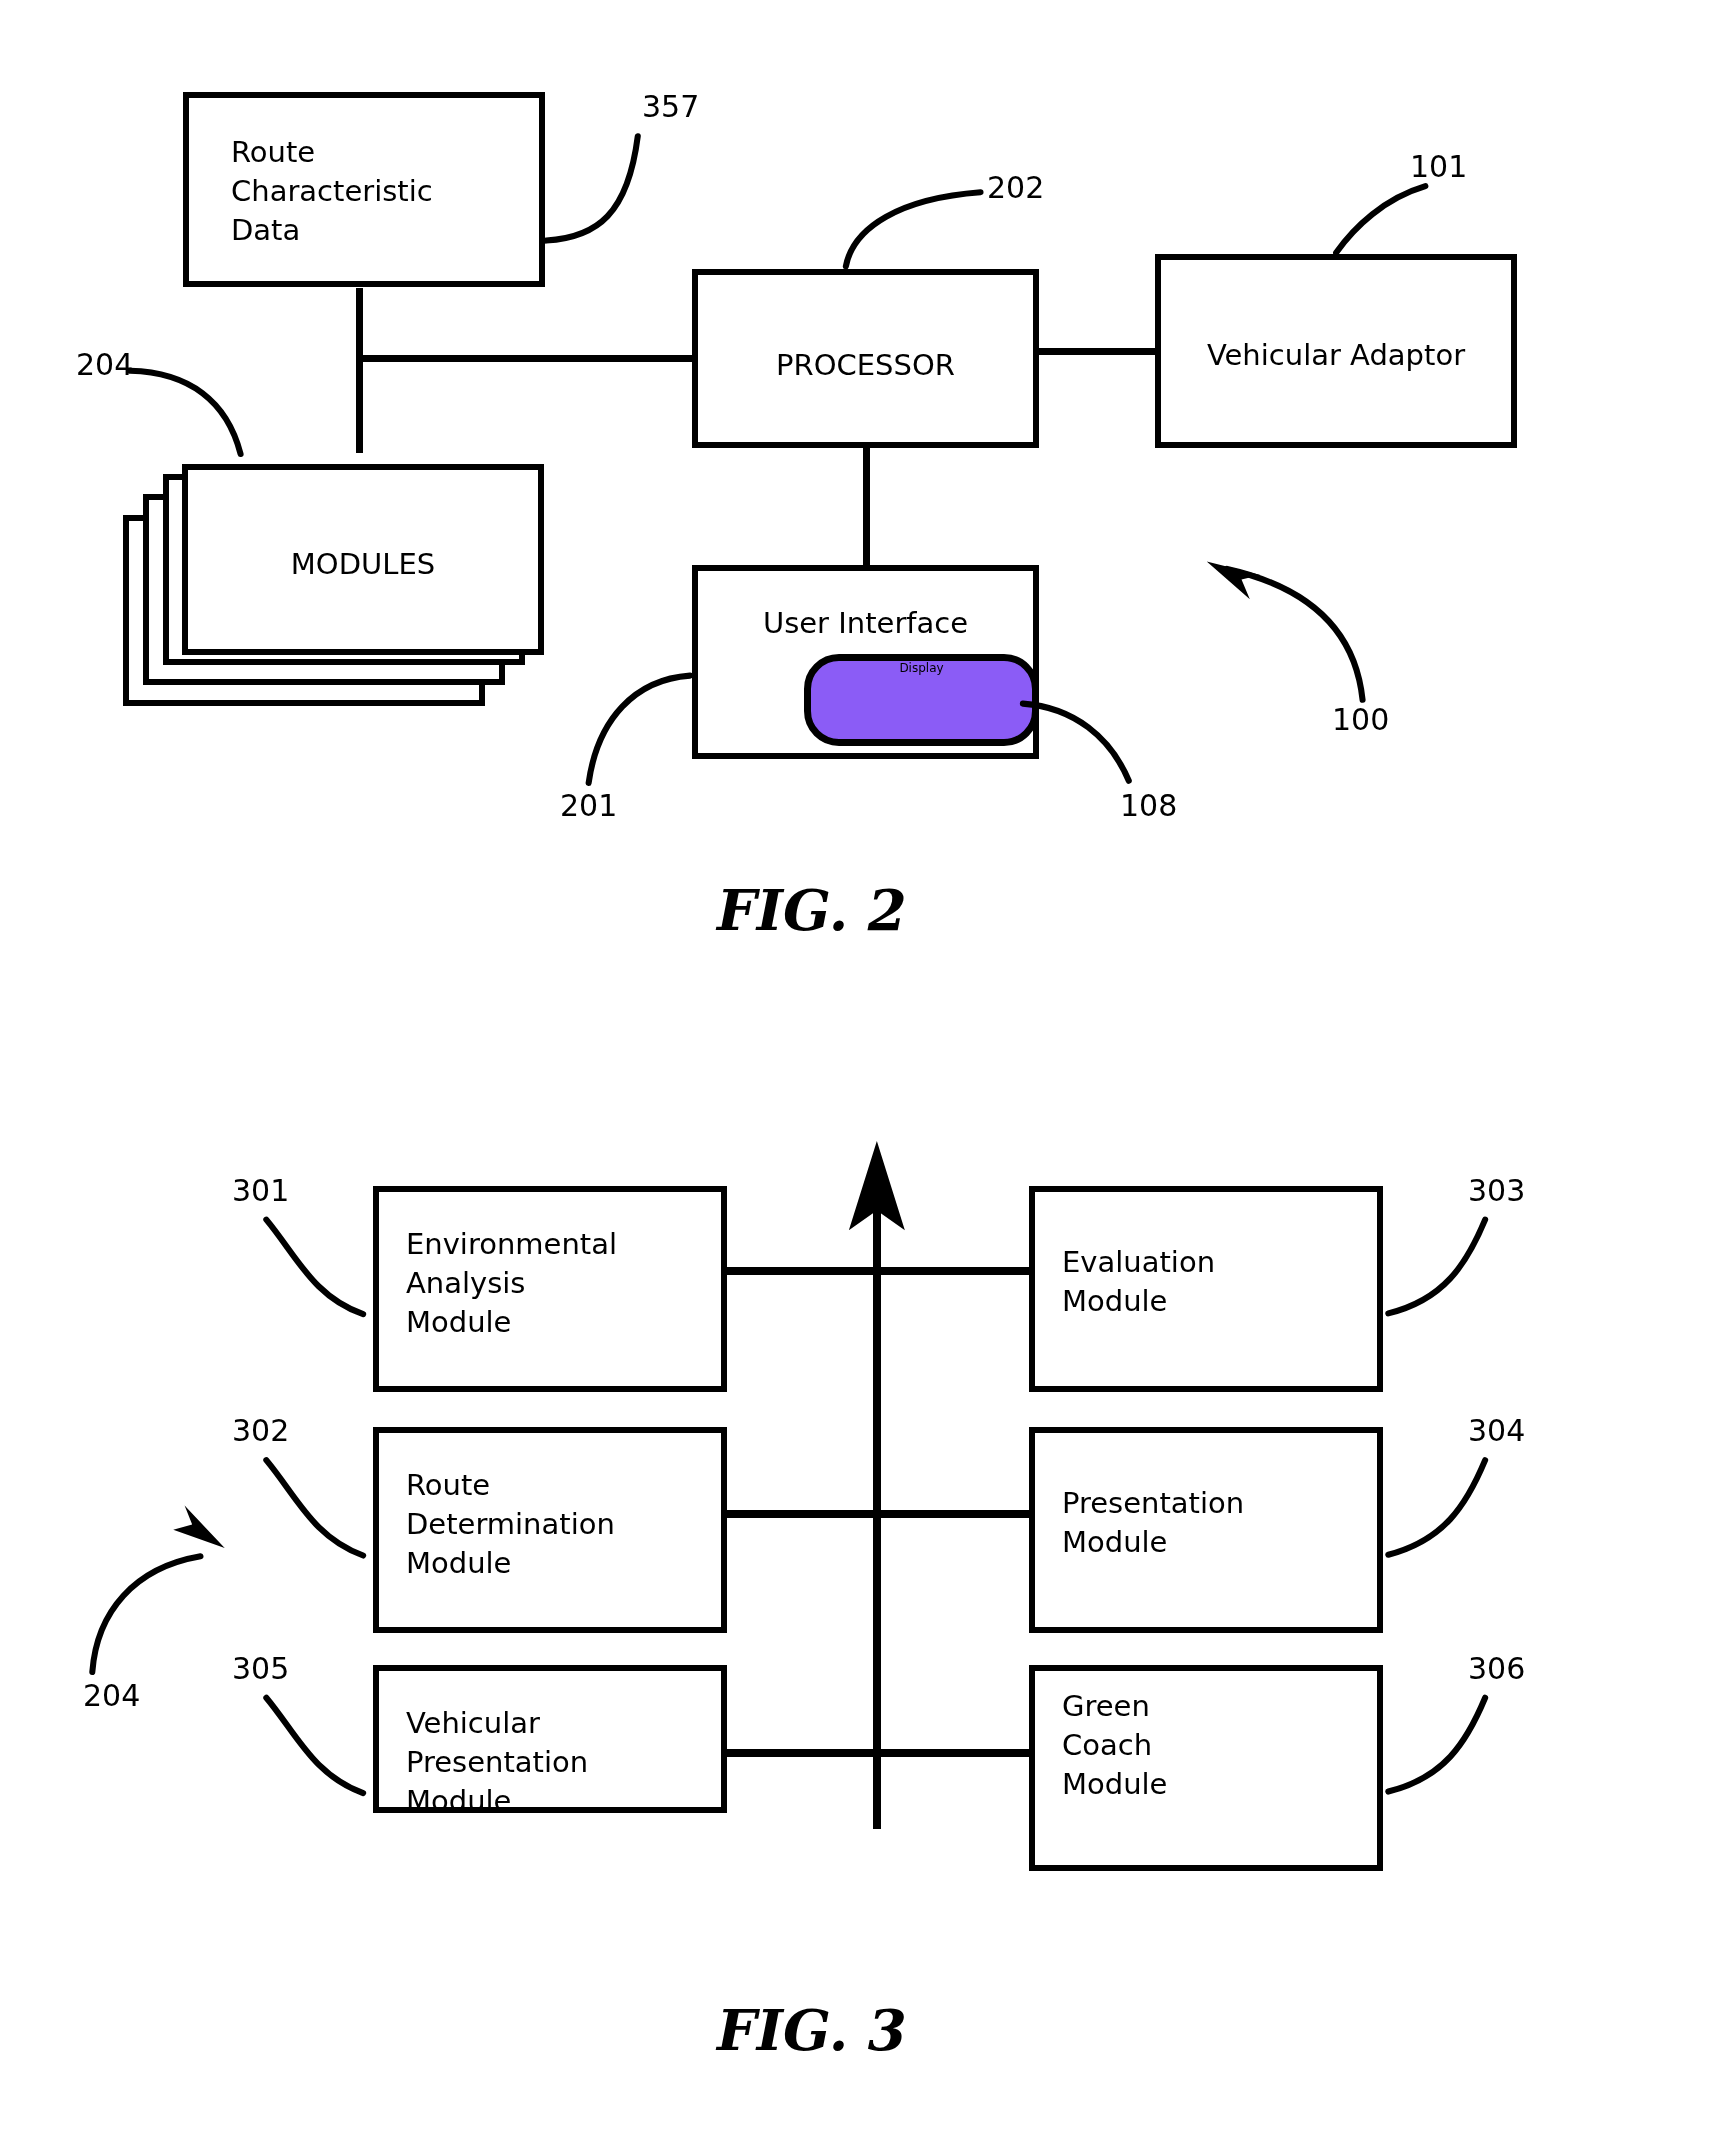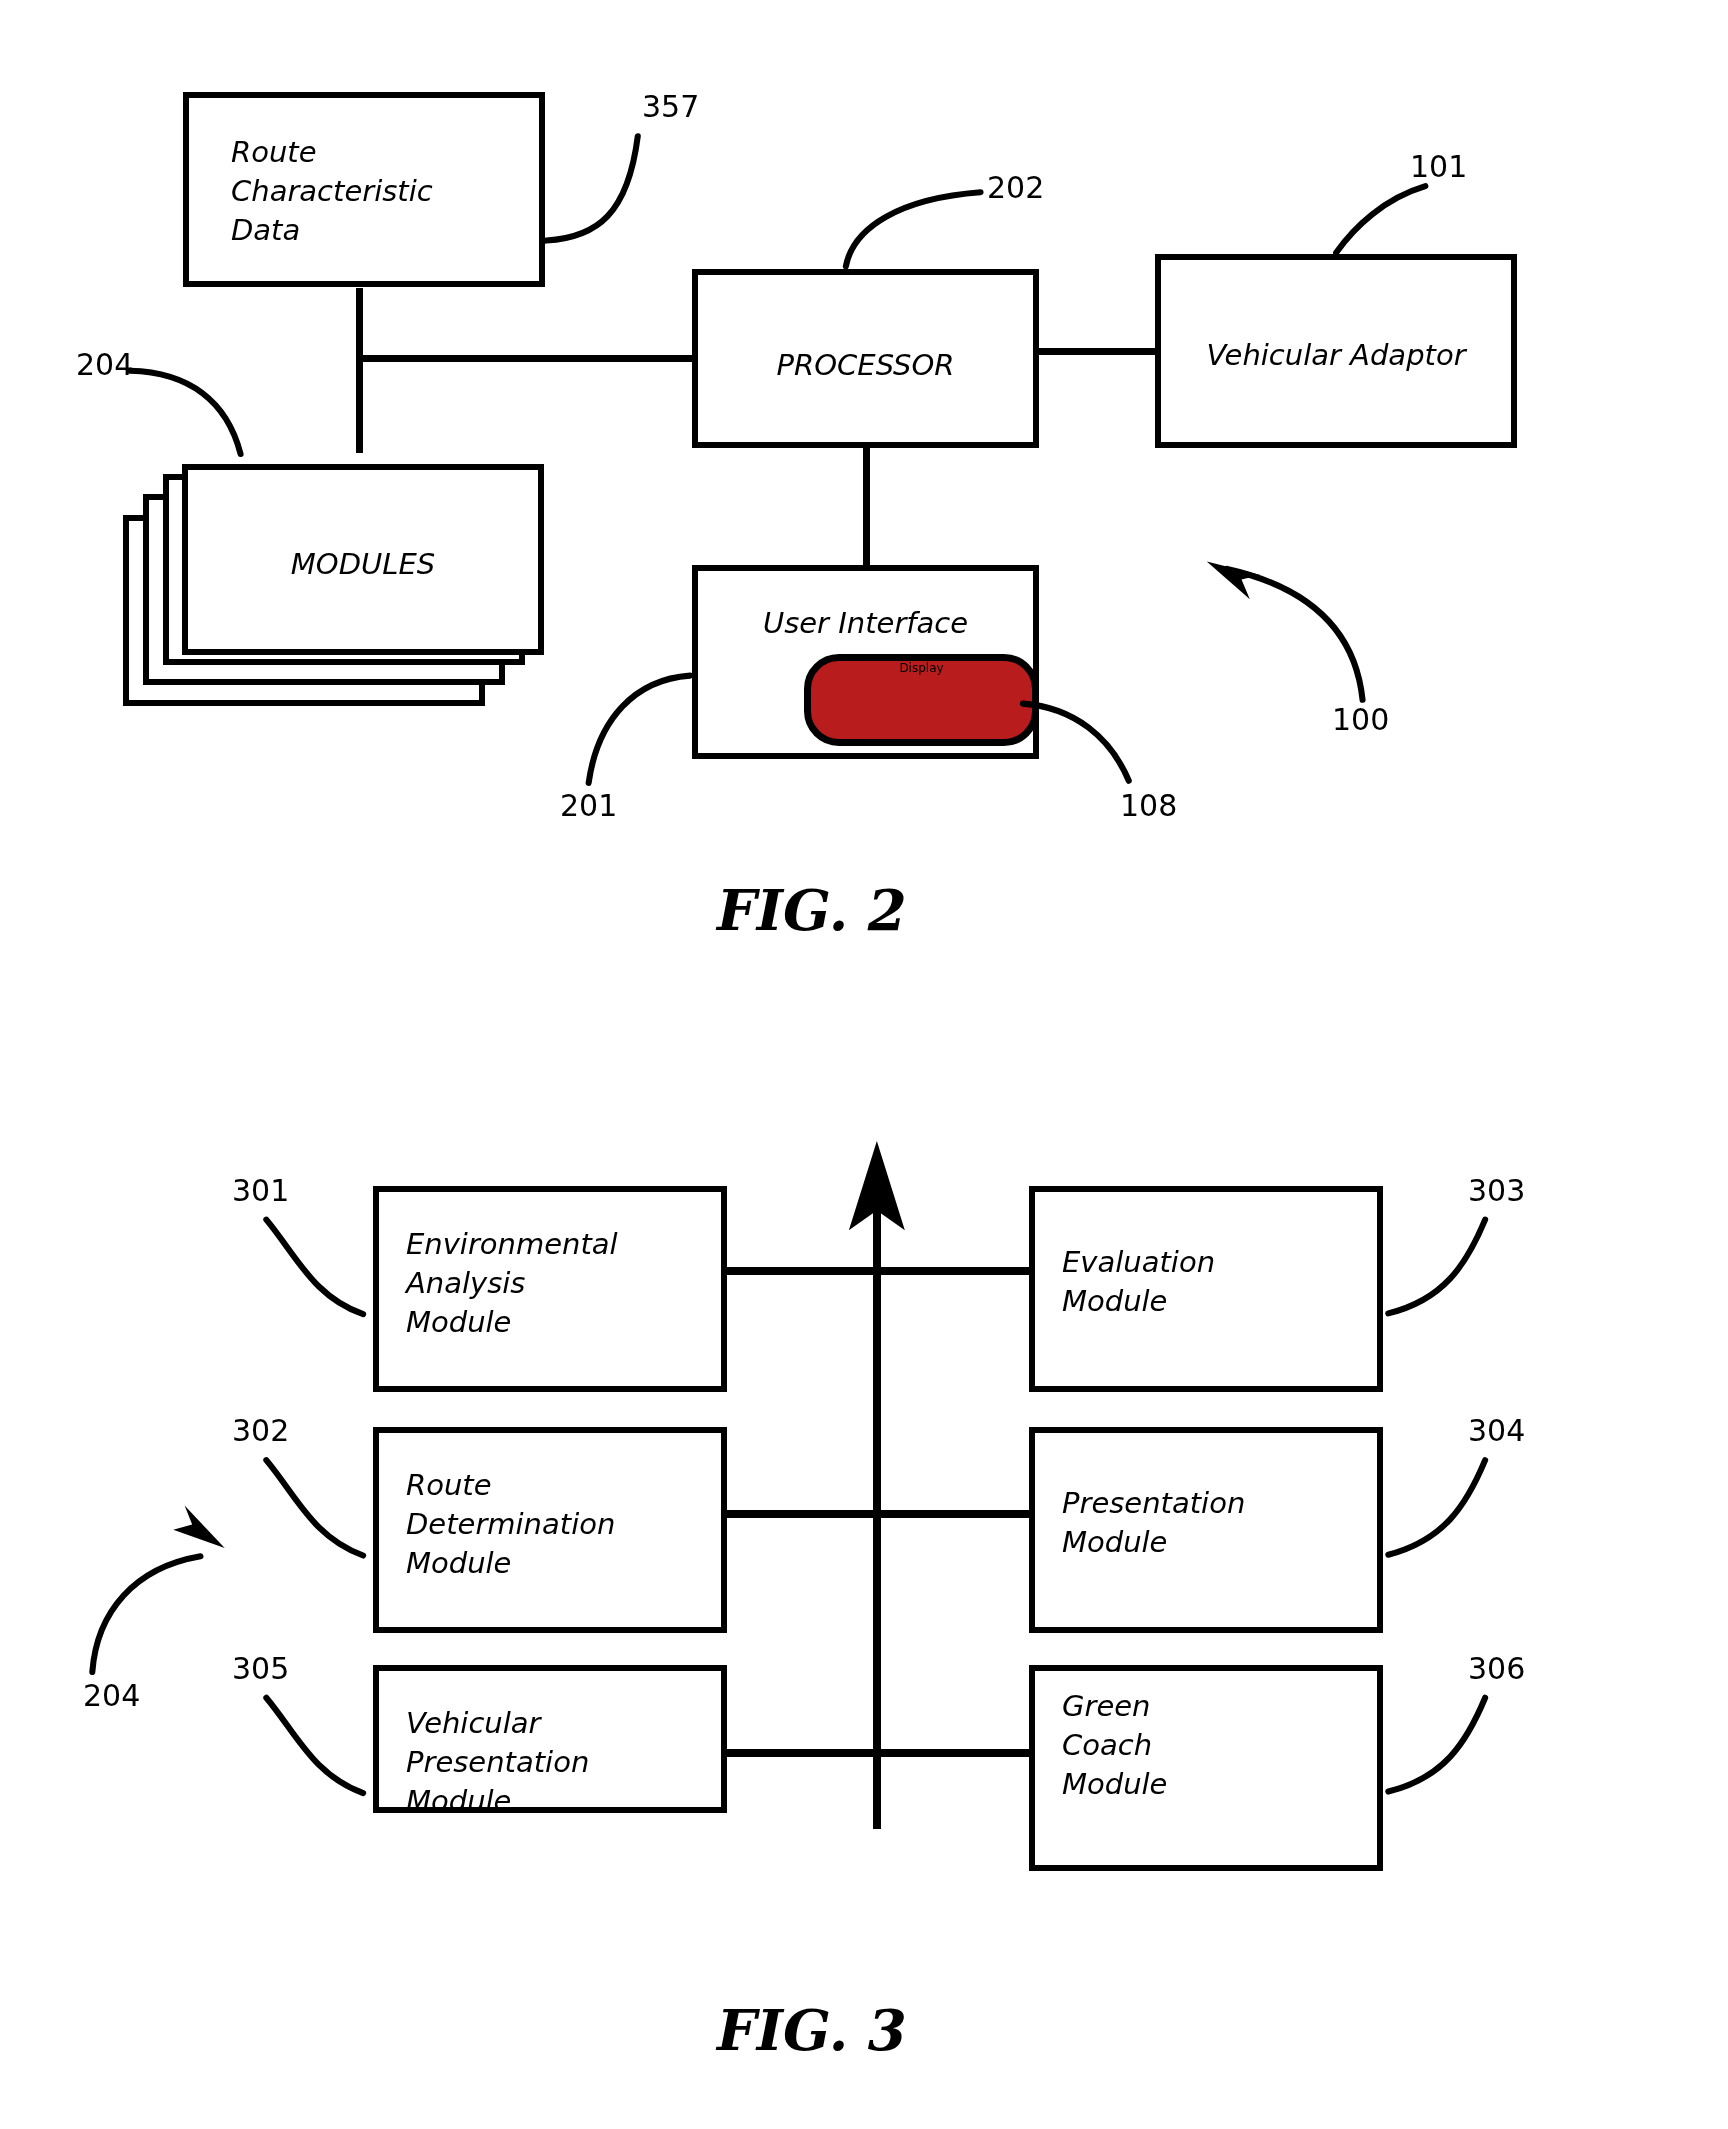--- a/index.html
+++ b/index.html
@@ -16,21 +16,20 @@
     font-family: "DejaVu Sans", sans-serif;
   }
 
   
   .box {
     position: absolute;
     box-sizing: border-box;
     border: 6.8px solid #000000;
     background: #ffffff;
     z-index: 5;
-    font-style: italic;
   }
   .box .txt {
     position: absolute;
     font-family: "DejaVu Sans", sans-serif;
     font-size: 29px;
     line-height: 39px;
     color: #000000;
     white-space: pre-line;
   }
   .txt-center {
@@ -49,21 +48,21 @@
     border: 6.8px solid #000000;
     background: #ffffff;
   }
 
   
   .pill {
     position: absolute;
     box-sizing: border-box;
     border: 7.6px solid #000000;
     border-radius: 35px;
-    background: #b91c1c;
+    background: #8b5cf6;
     z-index: 9;
   }
 
   
   .ln {
     position: absolute;
     background: #000000;
     z-index: 3;
   }
 

